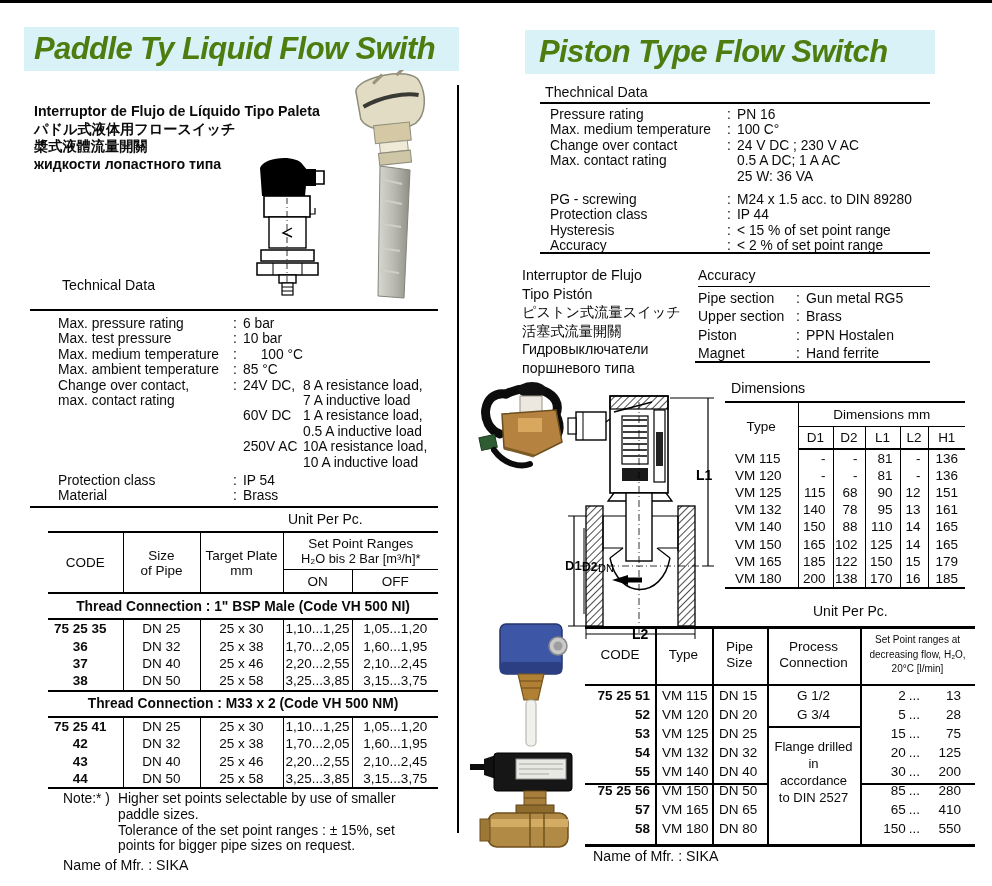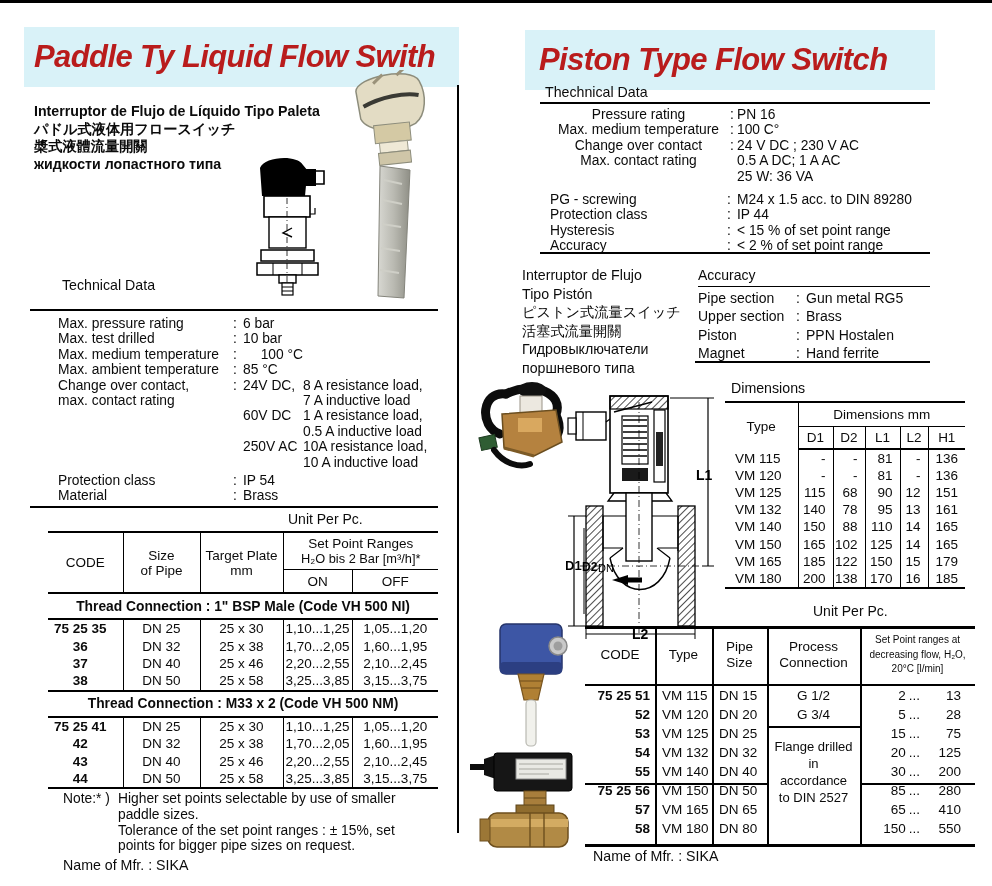--- a/index.html
+++ b/index.html
@@ -1,21 +1,21 @@
 <!DOCTYPE html>
 <html><head>
 <meta charset="utf-8">
 <style>
   html,body{margin:0;padding:0;background:#fff;}
   .page{position:relative;width:992px;height:886px;background:#ffffff;overflow:hidden;
         font-family:"Liberation Sans","DejaVu Sans",sans-serif;color:#0b0b0b;}
   .abs{position:absolute;}
   .topbar{position:absolute;left:0;top:0;width:992px;height:3px;background:#000;}
-  .title-bar{position:absolute;height:60px;background:#d9f2f8;display:flex;align-items:center;
-             font-weight:bold;font-style:italic;letter-spacing:-0.6px;color:#b91c1c;white-space:nowrap;}
+  .title-bar{position:absolute;height:44px;background:#d9f2f8;display:flex;align-items:center;
+             font-weight:bold;font-style:italic;letter-spacing:-0.6px;color:#4d7c0f;white-space:nowrap;}
   .vdivider{position:absolute;width:2px;background:#000;}
   .hr{position:absolute;height:2px;background:#000;}
   .hr1{position:absolute;height:1.5px;background:#000;}
 
   
   .subs div{white-space:nowrap;}
   .techrows{font-size:13.8px;}
   .techrow{display:flex;line-height:15.4px;white-space:pre;}
   .techrow .lab{display:inline-block;}
   .techrow .col{display:inline-block;width:10px;}
@@ -129,21 +129,21 @@
   <div class="abs techrows" style="left:58px;top:316px;width:382px;">
 
       <div class="techrow">
         <span class="lab" style="width:175px;">Max. pressure rating</span>
         <span class="col">:</span>
         <span class="mid" style="width:60px;">6 bar</span>
         <span class="tail"></span>
       </div>
 
       <div class="techrow">
-        <span class="lab" style="width:175px;">Max. test drilled</span>
+        <span class="lab" style="width:175px;">Max. test pressure</span>
         <span class="col">:</span>
         <span class="mid" style="width:60px;">10 bar</span>
         <span class="tail"></span>
       </div>
 
       <div class="techrow">
         <span class="lab" style="width:175px;">Max. medium temperature</span>
         <span class="col">:</span>
         <span class="mid" style="width:60px;text-align:right;">100 °C</span>
         <span class="tail"></span>
@@ -335,21 +335,21 @@
 
   <div class="vdivider" style="left:457px;top:85px;height:748px;"></div>
 
   <div class="title-bar" style="left:525px;top:30px;width:396px;padding-left:14px;font-size:31px;">
     <span>Piston Type Flow Switch</span>
   </div>
 
   <div class="abs" style="left:545px;top:84px;font-size:14.2px;">Thechnical Data</div>
   <div class="hr1" style="left:540px;top:102px;width:390px;"></div>
 
-  <div class="abs techrows" style="left:550px;top:107px;width:382px;line-height:15.6px;text-align:center;">
+  <div class="abs techrows" style="left:550px;top:107px;width:382px;line-height:15.6px;">
 
       <div class="techrow">
         <span class="lab" style="width:177px;">Pressure rating</span>
         <span class="col">:</span>
         <span class="mid">PN 16</span>
       </div>
 
       <div class="techrow">
         <span class="lab" style="width:177px;">Max. medium temperature</span>
         <span class="col">:</span>

